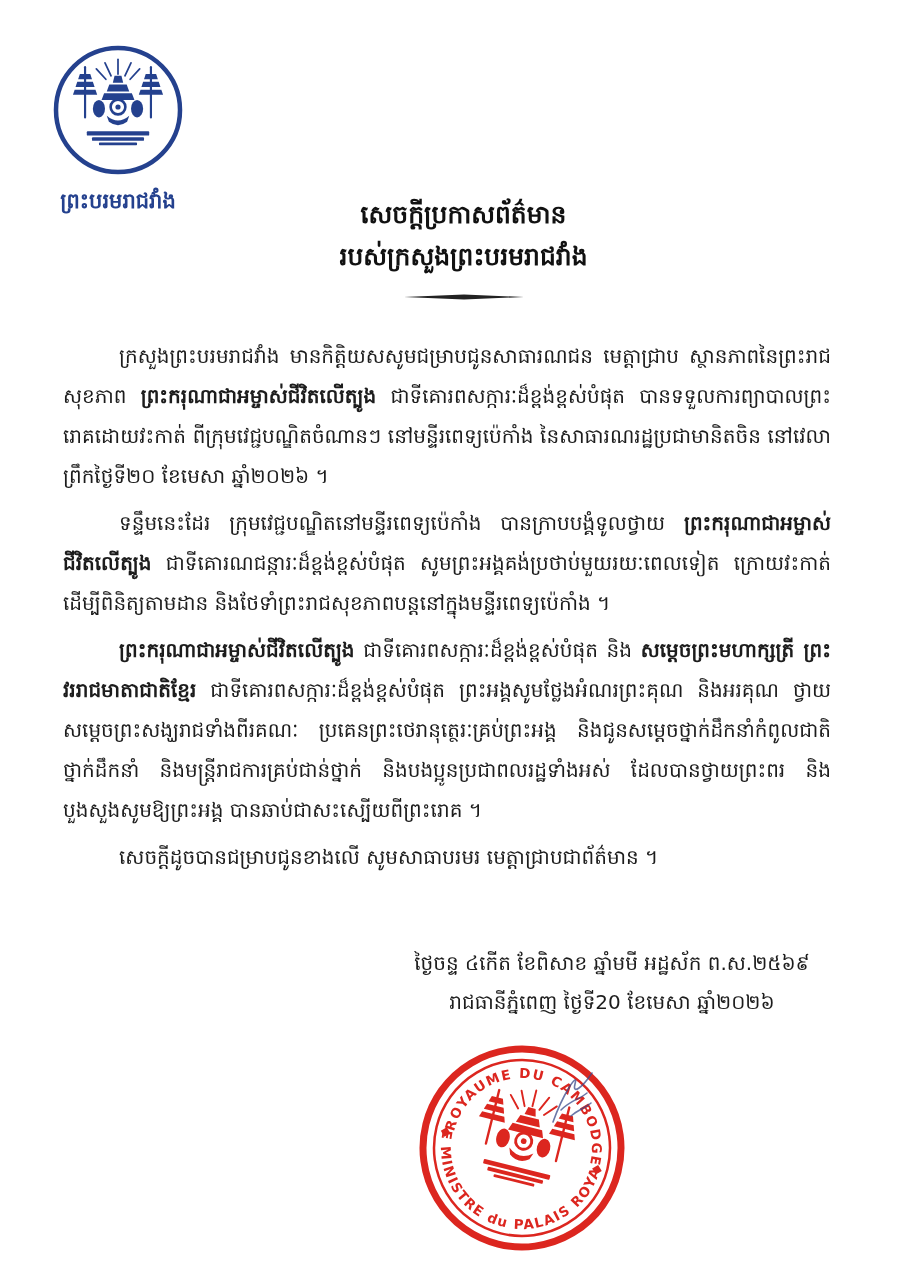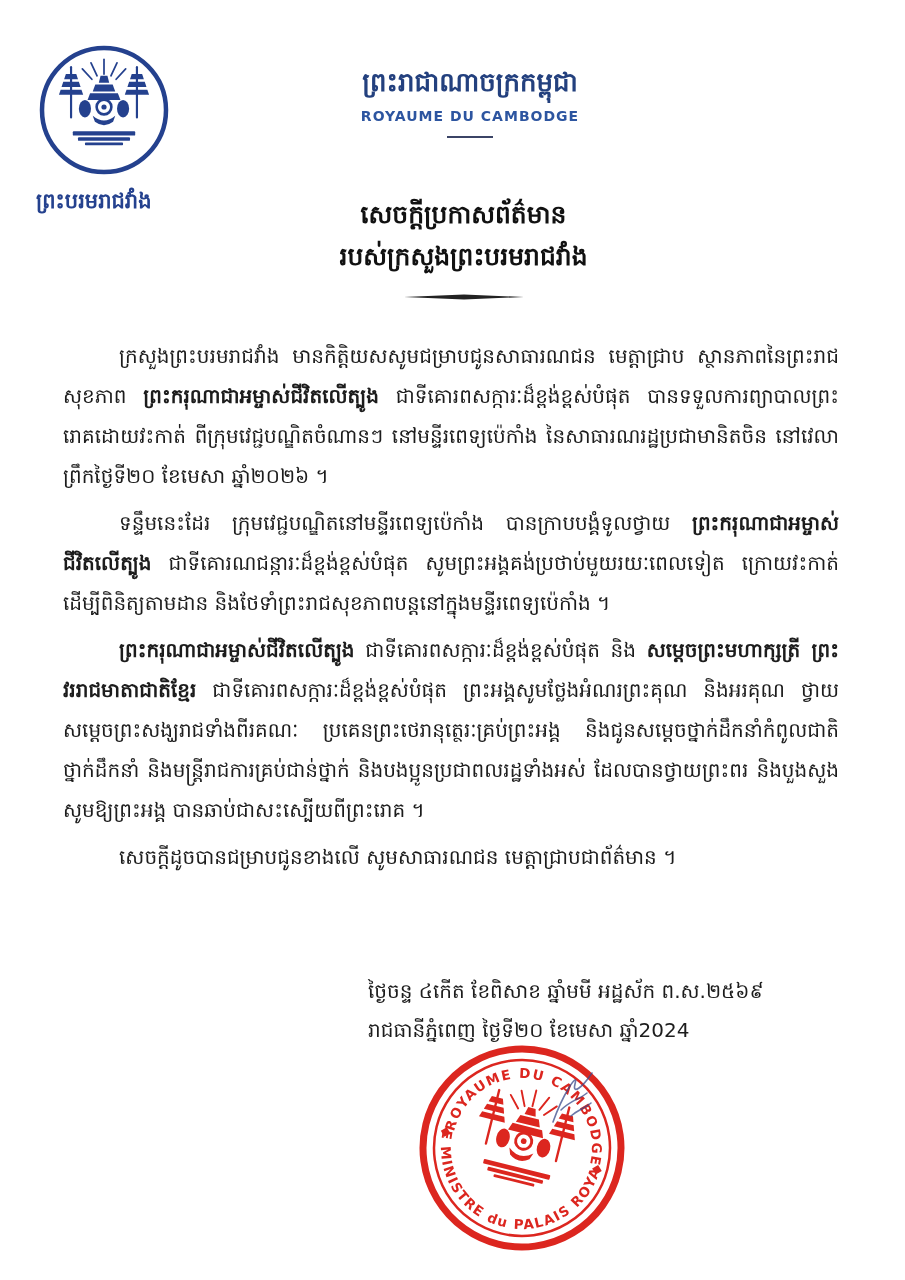--- a/index.html
+++ b/index.html
@@ -11,38 +11,38 @@
   .page{
     position:relative;
     width:905px;height:1280px;
     margin:0 auto;
     background:#ffffff;
     font-family:"DejaVu Sans",sans-serif;
     color:var(--ink);
     overflow:hidden;
   }
   
-  .emblem-block{position:absolute;left:36px;top:42px;width:164px;text-align:left;}
+  .emblem-block{position:absolute;left:36px;top:42px;width:164px;text-align:center;}
   .emblem-svg{width:136px;height:136px;color:var(--royal-blue);}
   .emblem-caption{margin-top:4px;font-size:21px;font-weight:bold;color:var(--royal-blue);line-height:30px;}
   
   .kingdom-block{position:absolute;left:310px;top:62px;width:320px;text-align:center;}
   .kingdom-kh{font-size:26px;font-weight:bold;color:#23407e;line-height:40px;}
   .kingdom-fr{margin-top:6px;font-size:14px;font-weight:bold;letter-spacing:1px;color:#2d55a0;}
   .kingdom-rule{width:46px;margin:12px auto 0;border-top:2.5px solid #3b4466;}
   
   .doc-title{position:absolute;left:0;top:194px;width:100%;text-align:center;transform:translateX(11px);}
   .doc-title .t-line{font-size:25px;font-weight:bold;color:#111;line-height:42px;}
   .title-divider{display:block;margin:16px auto 0;}
   
   .body-block{position:absolute;left:63px;top:336px;width:784px;font-size:20px;line-height:40px;text-align:justify;}
-  .body-block p{margin:0 8px 7px 0;text-indent:56px;}
+  .body-block p{margin:0 16px 7px 0;text-indent:56px;}
   .body-block .b{font-weight:bold;}
   
-  .dateline{position:absolute;left:368px;top:972px;width:488px;text-align:left;font-size:20px;line-height:39px;}
+  .dateline{position:absolute;left:368px;top:944px;width:488px;text-align:center;font-size:20px;line-height:39px;}
   
   .stamp{position:absolute;left:410px;top:1036px;width:224px;height:224px;color:var(--stamp-red);mix-blend-mode:multiply;}
   .stamp-text{font-family:"DejaVu Sans",sans-serif;font-size:13.5px;font-weight:bold;letter-spacing:1.5px;fill:currentColor;}
   .signature{position:absolute;left:545px;top:1058px;width:64px;height:78px;opacity:.75;}
 </style>
 </head>
 <body>
 
 <div class="page">
 
@@ -93,44 +93,39 @@
   </svg>
 
   <div class="emblem-block">
     <svg class="emblem-svg" viewBox="0 0 136 136">
       <circle cx="68" cy="68" r="62" fill="none" stroke="currentColor" stroke-width="4.5"></circle>
       <use href="#royal-arms" x="16" y="13" width="104" height="104"></use>
     </svg>
     <div class="emblem-caption">ព្រះបរមរាជវាំង</div>
   </div>
 
-  <div class="kingdom-block">
-    <div class="kingdom-kh">ព្រះរាជាណាចក្រកម្ពុជា</div>
-    <div class="kingdom-fr">ROYAUME DU CAMBODGE</div>
-    <div class="kingdom-rule"></div>
-  </div>
 
   <div class="doc-title">
     <div class="t-line">សេចក្ដីប្រកាសព័ត៌មាន</div>
     <div class="t-line">របស់ក្រសួងព្រះបរមរាជវាំង</div>
     <svg class="title-divider" width="120" height="6" viewBox="0 0 120 6">
       <polygon points="0,3 60,0.4 120,3 60,5.6" fill="#222"></polygon>
     </svg>
   </div>
 
   <div class="body-block">
       <p><span>ក្រសួងព្រះបរមរាជវាំង មានកិត្តិយសសូមជម្រាបជូនសាធារណជន មេត្តាជ្រាប ស្ថានភាពនៃព្រះរាជសុខភាព </span><span class="b">ព្រះករុណាជាអម្ចាស់ជីវិតលើត្បូង</span><span> ជាទីគោរពសក្ការៈដ៏ខ្ពង់ខ្ពស់បំផុត បានទទួលការព្យាបាលព្រះរោគដោយវះកាត់ ពីក្រុមវេជ្ជបណ្ឌិតចំណានៗ នៅមន្ទីរពេទ្យប៉េកាំង នៃសាធារណរដ្ឋប្រជាមានិតចិន នៅវេលាព្រឹកថ្ងៃទី២០ ខែមេសា ឆ្នាំ២០២៦ ។</span></p>
       <p><span>ទន្ទឹមនេះដែរ ក្រុមវេជ្ជបណ្ឌិតនៅមន្ទីរពេទ្យប៉េកាំង បានក្រាបបង្គំទូលថ្វាយ </span><span class="b">ព្រះករុណាជាអម្ចាស់ជីវិតលើត្បូង</span><span> ជាទីគោរណជន្ការៈដ៏ខ្ពង់ខ្ពស់បំផុត សូមព្រះអង្គគង់ប្រថាប់មួយរយៈពេលទៀត ក្រោយវះកាត់ដើម្បីពិនិត្យតាមដាន និងថែទាំព្រះរាជសុខភាពបន្តនៅក្នុងមន្ទីរពេទ្យប៉េកាំង ។</span></p>
       <p><span class="b">ព្រះករុណាជាអម្ចាស់ជីវិតលើត្បូង</span><span> ជាទីគោរពសក្ការៈដ៏ខ្ពង់ខ្ពស់បំផុត និង </span><span class="b">សម្ដេចព្រះមហាក្សត្រី ព្រះវររាជមាតាជាតិខ្មែរ</span><span> ជាទីគោរពសក្ការៈដ៏ខ្ពង់ខ្ពស់បំផុត ព្រះអង្គសូមថ្លែងអំណរព្រះគុណ និងអរគុណ ថ្វាយសម្ដេចព្រះសង្ឃរាជទាំងពីរគណៈ ប្រគេនព្រះថេរានុត្ថេរៈគ្រប់ព្រះអង្គ និងជូនសម្ដេចថ្នាក់ដឹកនាំកំពូលជាតិ ថ្នាក់ដឹកនាំ និងមន្ត្រីរាជការគ្រប់ជាន់ថ្នាក់ និងបងប្អូនប្រជាពលរដ្ឋទាំងអស់ ដែលបានថ្វាយព្រះពរ និងបួងសួងសូមឱ្យព្រះអង្គ បានឆាប់ជាសះស្បើយពីព្រះរោគ ។</span></p>
-      <p><span>សេចក្ដីដូចបានជម្រាបជូនខាងលើ សូមសាធារណជន មេត្តាជ្រាបជាព័ត៌មាន ។</span></p>
+      <p><span>សេចក្ដីដូចបានជម្រាបជូនខាងលើ សូមសាធាបរមរ មេត្តាជ្រាបជាព័ត៌មាន ។</span></p>
     </div>
 
   <div class="dateline">
     <div>ថ្ងៃចន្ទ ៤កើត ខែពិសាខ ឆ្នាំមមី អដ្ឋស័ក ព.ស.២៥៦៩</div>
-    <div>រាជធានីភ្នំពេញ ថ្ងៃទី២០ ខែមេសា ឆ្នាំ2024</div>
+    <div>រាជធានីភ្នំពេញ ថ្ងៃទី20 ខែមេសា ឆ្នាំ២០២៦</div>
   </div>
 
   <svg class="stamp" viewBox="-112 -112 224 224">
     <g transform="rotate(14)">
       <circle r="99" fill="none" stroke="currentColor" stroke-width="7"></circle>
       <circle r="88" fill="none" stroke="currentColor" stroke-width="2.5"></circle>
       <defs>
         <path id="arcTop" d="M -70 0 A 70 70 0 0 1 70 0" fill="none"></path>
         <path id="arcBot" d="M -81 0 A 81 81 0 0 0 81 0" fill="none"></path>
       </defs>

